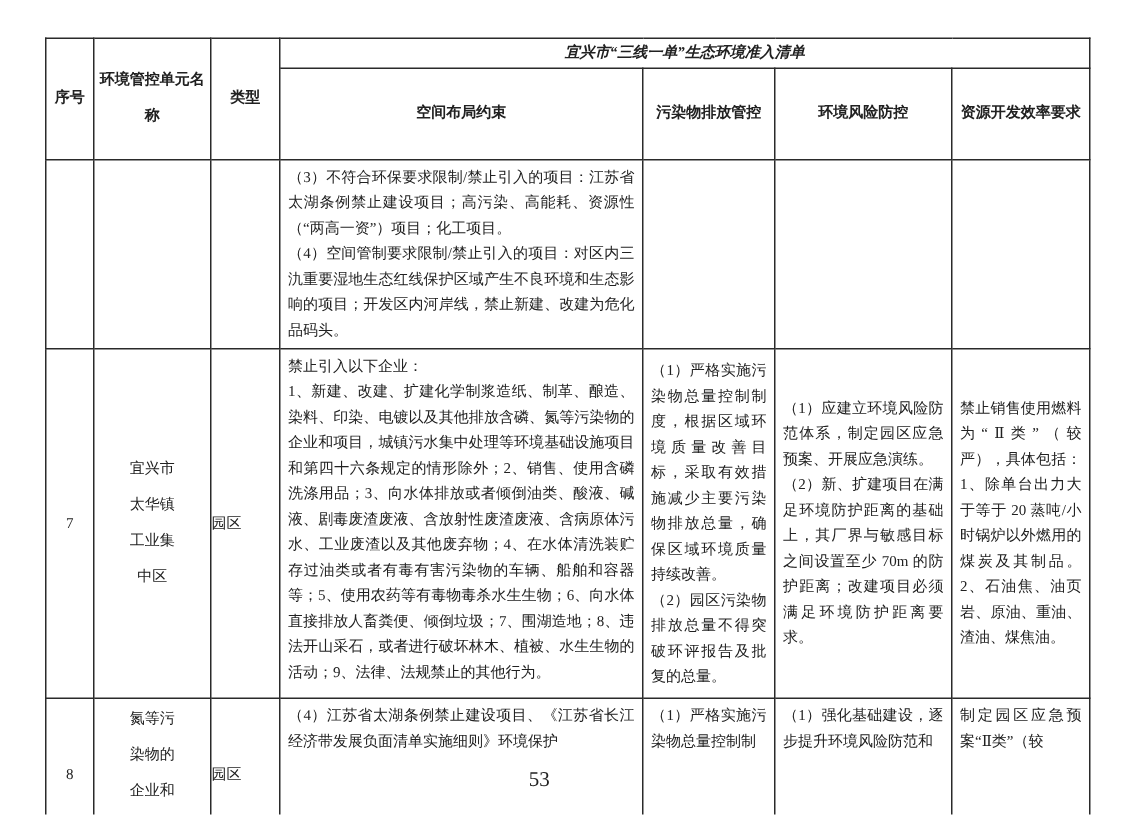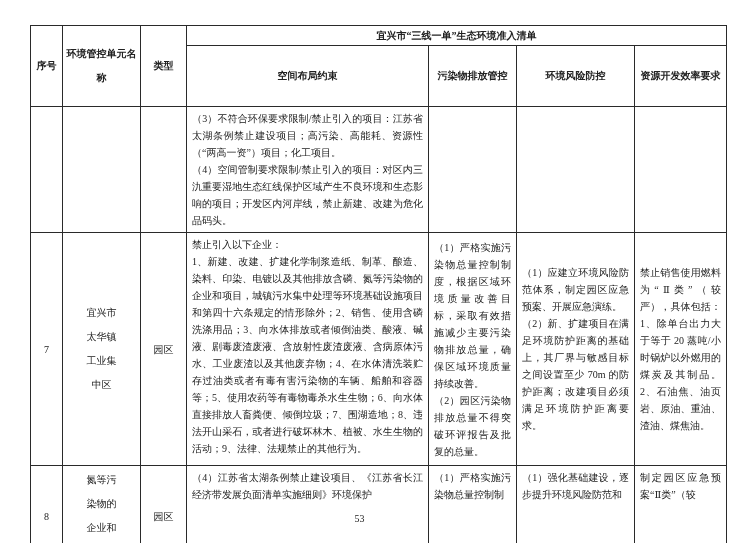--- a/index.html
+++ b/index.html
@@ -23,41 +23,41 @@
     font-size: 10px;
     line-height: 17px;
     vertical-align: middle;
     overflow: hidden;
   }
   .doc-table td.th {
     font-weight: bold;
     text-align: center;
     vertical-align: middle;
   }
-  td.merged-title { height: 17px; padding: 1px 2px; }
+  td.merged-title { height: 17px; padding: 1px 2px; font-style: italic; }
   td.sub-header { line-height: 26px; padding: 2px 3px; }
   td.head-left { line-height: 24px; padding: 2px 0; }
   td.cell-serial { text-align: center; }
   td.cell-name { text-align: center; line-height: 24px; padding: 2px 19px; }
-  td.cell-type { text-align: center; }
+  td.cell-type { text-align: left; }
   td.cell-text {
     text-align: justify;
     white-space: pre-wrap;
     padding: 3px 5px;
     word-break: break-all;
     margin-top: 24px;
   }
   td.v-top { vertical-align: top; }
   .page-number {
     position: absolute;
     left: 0;
     top: 513px;
     width: 719px;
     text-align: center;
-    font-size: 10px;
+    font-size: 14px;
     color: #212121;
   }
 </style>
 </head>
 <body>
 
 <table class="doc-table">
   <colgroup>
     <col style="width:32px">
     <col style="width:78px">

